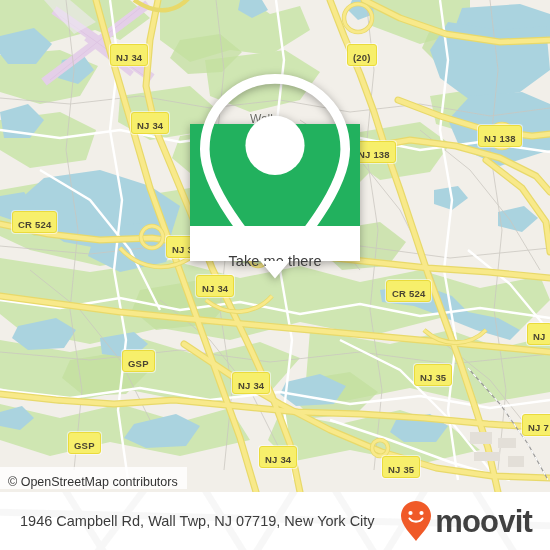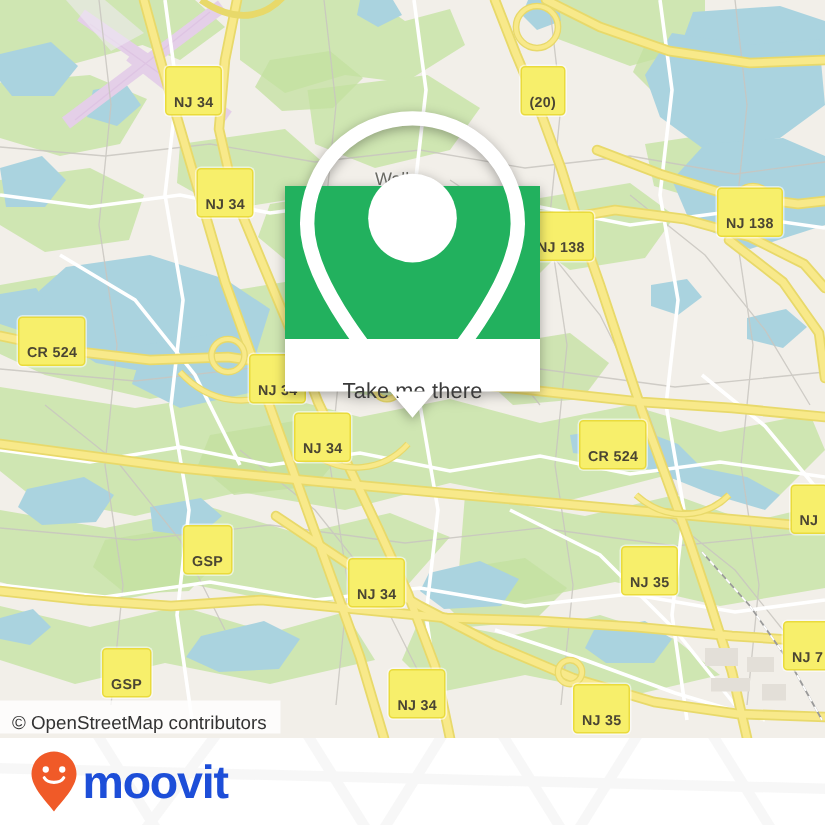--- a/index.html
+++ b/index.html
@@ -23,21 +23,21 @@
   
   .shield {
     position: absolute;
     background: #f7ef6b;
     border: 1px solid #eadb3c;
     border-radius: 3px;
     color: #4a4533;
     font-size: 9.5px;
     font-weight: bold;
     letter-spacing: .2px;
-    padding: 18px 5px 2px 5px;
+    padding: 7px 5px 2px 5px;
     white-space: nowrap;
     line-height: 11px;
     box-shadow: 0 0 0 1px rgba(255,255,255,.55);
   }
   .place-label {
     position: absolute;
     color: #6d6d66;
     font-size: 12px;
     white-space: nowrap;
     text-shadow: 0 0 3px #fff, 0 0 2px #fff, 1px 1px 2px #fff;
@@ -113,21 +113,21 @@
     font-size: 14.5px;
     line-height: 21px;
     max-width: 390px;
   }
   .brand {
     display: flex; align-items: center;
     gap: 3px;
     padding-right: 4px;
   }
   .brand-word {
-    color: #1d4ed8;
+    color: #404040;
     font-size: 31px;
     font-weight: bold;
     letter-spacing: -0.8px;
     line-height: 31px;
   }
 </style>
 </head>
 <body>
 
 <div id="app">
@@ -353,20 +353,21 @@
         <path d="M150,-10 L90,70"></path>
         <path d="M200,-10 L250,70"></path>
         <path d="M300,-10 L250,70"></path>
         <path d="M330,-10 L380,70"></path>
         <path d="M430,-10 L380,70"></path>
         <path d="M470,-10 L520,70"></path>
         <path d="M-10,20 L560,34"></path>
       </g>
     </svg>
     <div class="footer-inner">
+      <div class="footer-address">1946 Campbell Rd, Wall Twp, NJ 07719, New York City</div>
       <div class="brand">
         <svg width="32" height="42" viewBox="0 0 32 42">
           <path d="M16 1 C7.7 1 1 7.7 1 16 C1 25 11.5 35 16 41 C20.5 35 31 25 31 16 C31 7.7 24.3 1 16 1 Z" fill="#f05a28"></path>
           <circle cx="10.5" cy="13" r="2.1" fill="#ffffff"></circle>
           <circle cx="21.5" cy="13" r="2.1" fill="#ffffff"></circle>
           <path d="M9.5 18.5 C12 22.6 20 22.6 22.5 18.5" fill="none" stroke="#ffffff" stroke-width="2.1" stroke-linecap="round"></path>
         </svg>
         <span class="brand-word">moovit</span>
       </div>
     </div>

